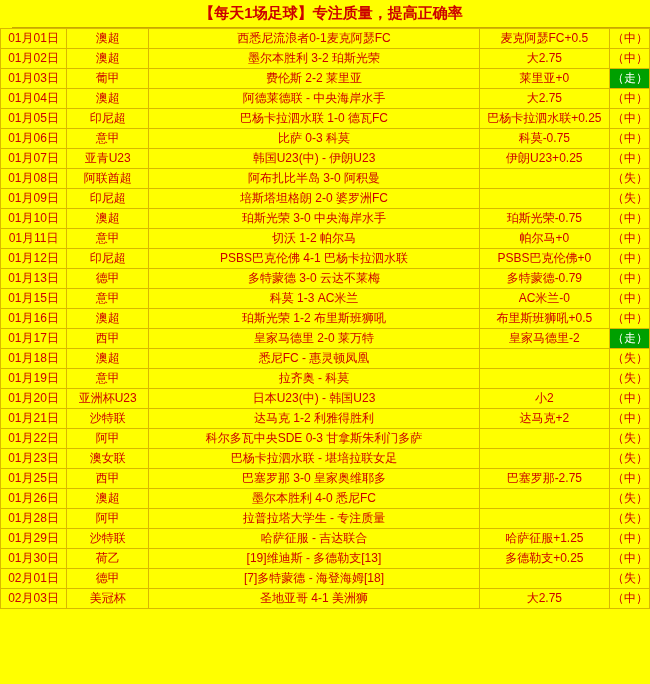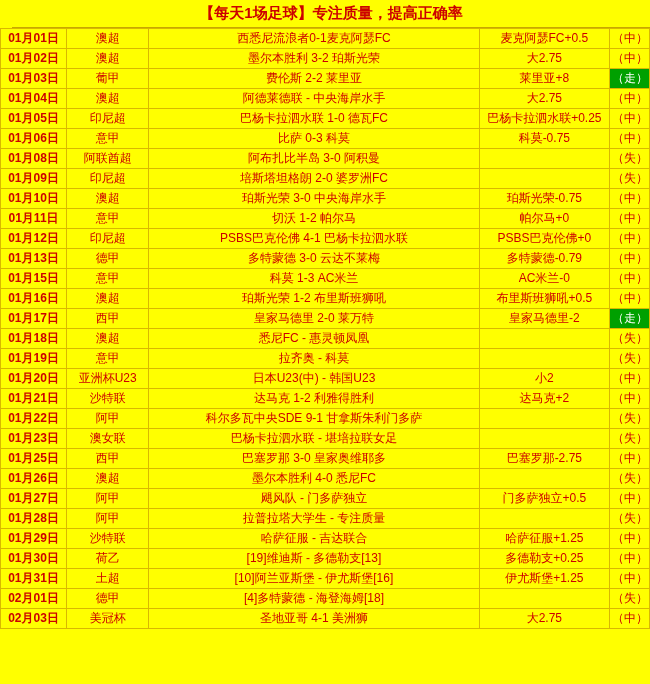--- a/index.html
+++ b/index.html
@@ -47,21 +47,21 @@
     white-space: nowrap;
     color: #cc0000;
     background: #ffff00;
   }
   col.c-date { width: 66px; }
   col.c-league { width: 82px; }
   col.c-match { width: 330px; }
   col.c-pick { width: 130px; }
   col.c-res { width: 40px; }
 
-  td.date { font-weight: bold; }
+  td.date { font-weight: normal; }
   td.league { }
   td.match { }
   td.pick { }
   td.res { font-size: 12px; }
   td.res.zou {
     background: #00a000;
     color: #ffffff;
   }
   td.res.zhong {
   }
@@ -95,21 +95,21 @@
           <td class="date">01月02日</td>
           <td class="league">澳超</td>
           <td class="match">墨尔本胜利 3-2 珀斯光荣</td>
           <td class="pick">大2.75</td>
           <td class="res zhong">（中）</td>
         </tr>
         <tr>
           <td class="date">01月03日</td>
           <td class="league">葡甲</td>
           <td class="match">费伦斯 2-2 莱里亚</td>
-          <td class="pick">莱里亚+8</td>
+          <td class="pick">莱里亚+0</td>
           <td class="res zou">（走）</td>
         </tr>
         <tr>
           <td class="date">01月04日</td>
           <td class="league">澳超</td>
           <td class="match">阿德莱德联 - 中央海岸水手</td>
           <td class="pick">大2.75</td>
           <td class="res zhong">（中）</td>
         </tr>
         <tr>
@@ -117,20 +117,27 @@
           <td class="league">印尼超</td>
           <td class="match">巴杨卡拉泗水联 1-0 德瓦FC</td>
           <td class="pick">巴杨卡拉泗水联+0.25</td>
           <td class="res zhong">（中）</td>
         </tr>
         <tr>
           <td class="date">01月06日</td>
           <td class="league">意甲</td>
           <td class="match">比萨 0-3 科莫</td>
           <td class="pick">科莫-0.75</td>
+          <td class="res zhong">（中）</td>
+        </tr>
+        <tr>
+          <td class="date">01月07日</td>
+          <td class="league">亚青U23</td>
+          <td class="match">韩国U23(中) - 伊朗U23</td>
+          <td class="pick">伊朗U23+0.25</td>
           <td class="res zhong">（中）</td>
         </tr>
         <tr>
           <td class="date">01月08日</td>
           <td class="league">阿联酋超</td>
           <td class="match">阿布扎比半岛 3-0 阿积曼</td>
           <td class="pick"></td>
           <td class="res shi">（失）</td>
         </tr>
         <tr>
@@ -213,21 +220,21 @@
         <tr>
           <td class="date">01月21日</td>
           <td class="league">沙特联</td>
           <td class="match">达马克 1-2 利雅得胜利</td>
           <td class="pick">达马克+2</td>
           <td class="res zhong">（中）</td>
         </tr>
         <tr>
           <td class="date">01月22日</td>
           <td class="league">阿甲</td>
-          <td class="match">科尔多瓦中央SDE 9-1 甘拿斯朱利门多萨</td>
+          <td class="match">科尔多瓦中央SDE 0-3 甘拿斯朱利门多萨</td>
           <td class="pick"></td>
           <td class="res shi">（失）</td>
         </tr>
         <tr>
           <td class="date">01月23日</td>
           <td class="league">澳女联</td>
           <td class="match">巴杨卡拉泗水联 - 堪培拉联女足</td>
           <td class="pick"></td>
           <td class="res shi">（失）</td>
         </tr>
@@ -239,27 +246,20 @@
           <td class="res zhong">（中）</td>
         </tr>
         <tr>
           <td class="date">01月26日</td>
           <td class="league">澳超</td>
           <td class="match">墨尔本胜利 4-0 悉尼FC</td>
           <td class="pick"></td>
           <td class="res shi">（失）</td>
         </tr>
         <tr>
-          <td class="date">01月27日</td>
-          <td class="league">阿甲</td>
-          <td class="match">飓风队 - 门多萨独立</td>
-          <td class="pick">门多萨独立+0.5</td>
-          <td class="res zhong">（中）</td>
-        </tr>
-        <tr>
           <td class="date">01月28日</td>
           <td class="league">阿甲</td>
           <td class="match">拉普拉塔大学生 - 专注质量</td>
           <td class="pick"></td>
           <td class="res shi">（失）</td>
         </tr>
         <tr>
           <td class="date">01月29日</td>
           <td class="league">沙特联</td>
           <td class="match">哈萨征服 - 吉达联合</td>
@@ -267,30 +267,23 @@
           <td class="res zhong">（中）</td>
         </tr>
         <tr>
           <td class="date">01月30日</td>
           <td class="league">荷乙</td>
           <td class="match">[19]维迪斯 - 多德勒支[13]</td>
           <td class="pick">多德勒支+0.25</td>
           <td class="res zhong">（中）</td>
         </tr>
         <tr>
-          <td class="date">01月31日</td>
-          <td class="league">土超</td>
-          <td class="match">[10]阿兰亚斯堡 - 伊尤斯堡[16]</td>
-          <td class="pick">伊尤斯堡+1.25</td>
-          <td class="res zhong">（中）</td>
-        </tr>
-        <tr>
           <td class="date">02月01日</td>
           <td class="league">德甲</td>
-          <td class="match">[4]多特蒙德 - 海登海姆[18]</td>
+          <td class="match">[7]多特蒙德 - 海登海姆[18]</td>
           <td class="pick"></td>
           <td class="res shi">（失）</td>
         </tr>
         <tr>
           <td class="date">02月03日</td>
           <td class="league">美冠杯</td>
           <td class="match">圣地亚哥 4-1 美洲狮</td>
           <td class="pick">大2.75</td>
           <td class="res zhong">（中）</td>
         </tr>

